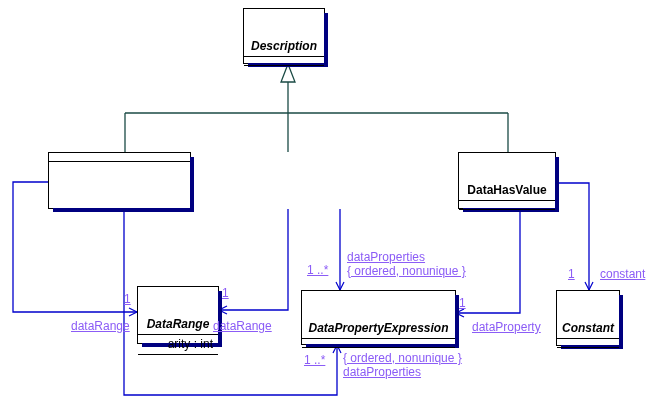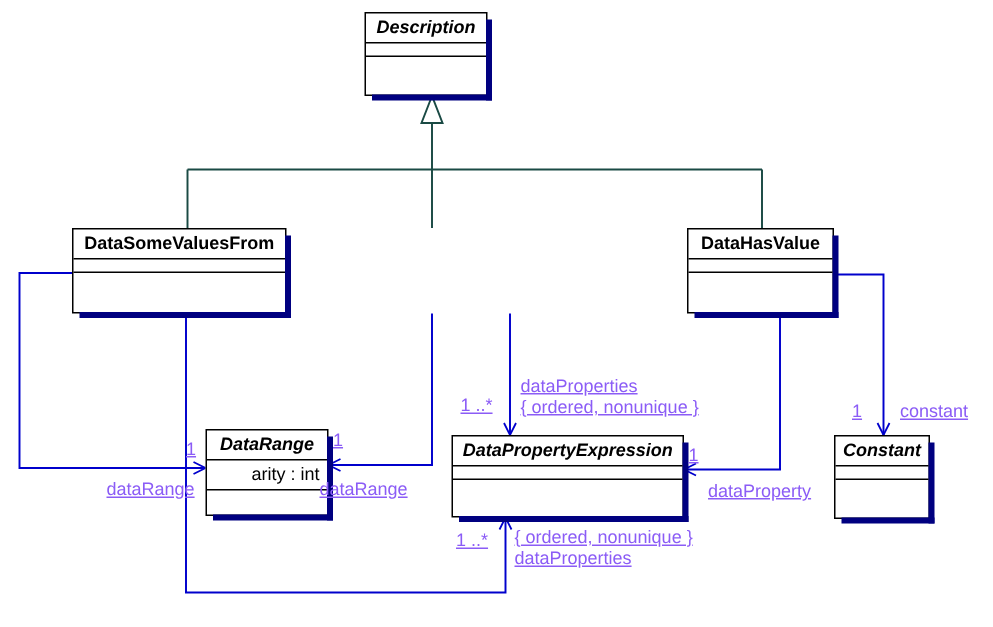--- a/index.html
+++ b/index.html
@@ -50,20 +50,21 @@
   .uml-name {
     box-sizing: border-box;
     text-align: center;
     font-size: 12px;
     font-weight: bold;
     color: #000000;
     line-height: 1;
     padding: 3px 4px 4px 4px;
     border-bottom: 1px solid #000000;
     white-space: nowrap;
+    margin-top: 28px;
   }
   .uml-name.abstract {
     font-style: italic;
   }
   .uml-attrs {
     box-sizing: border-box;
     border-bottom: 1px solid #000000;
     font-size: 12px;
     color: #000000;
     line-height: 1;
@@ -136,21 +137,20 @@
     </g>
   </svg>
 
   <div class="uml-class" style="left:243px; top:8px; width:82px; height:56px;">
     <div class="uml-name abstract">Description</div>
     <div class="uml-attrs empty"></div>
     <div class="uml-ops"></div>
   </div>
 
   <div class="uml-class" style="left:48px; top:152px; width:143px; height:57px;">
-    <div class="uml-name">DataSomeValuesFrom</div>
     <div class="uml-attrs empty"></div>
     <div class="uml-ops"></div>
   </div>
 
 
   <div class="uml-class" style="left:458px; top:152px; width:98px; height:57px;">
     <div class="uml-name">DataHasValue</div>
     <div class="uml-attrs empty"></div>
     <div class="uml-ops"></div>
   </div>

